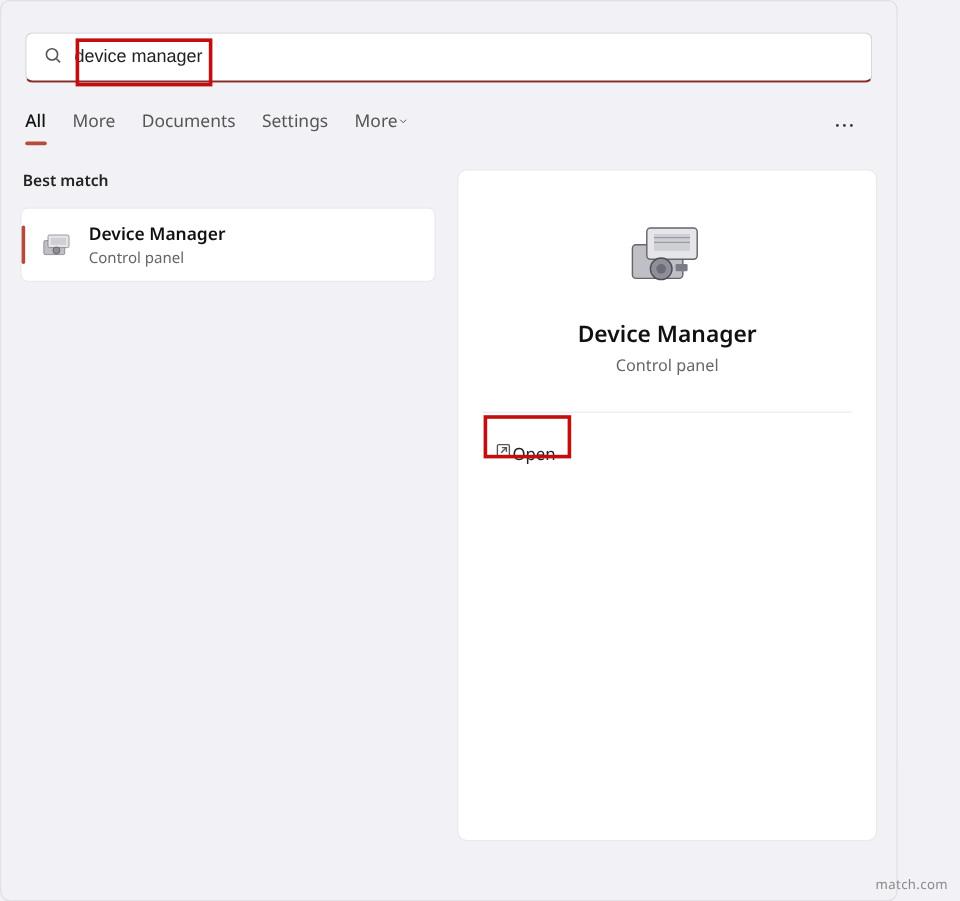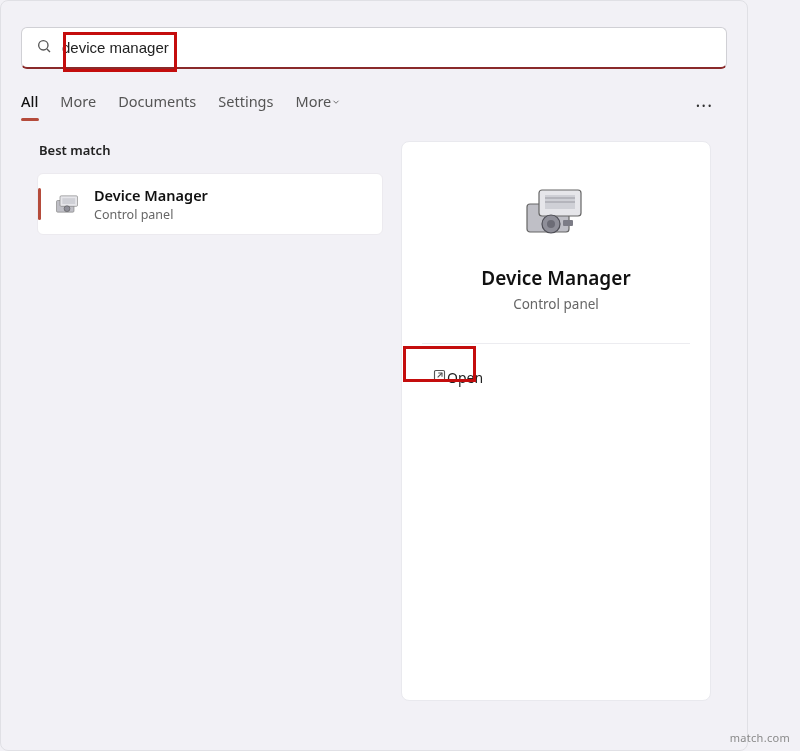--- a/index.html
+++ b/index.html
@@ -63,21 +63,21 @@
     content: ""; position: absolute; left: 0; right: 0; bottom: -2px;
     height: 3px; background: #b54b3b; border-radius: 2px; width: 18px;
   }
   .tab-more { display: flex; align-items: center; gap: 0; }
   .tabs .spacer { flex: 1; }
 
   .columns {
     display: flex;
     margin-top: 22px;
     gap: 18px;
-    padding: 0 36px;
+    padding: 0 16px;
   }
   .left-col { flex: 0 0 346px; }
   .right-col {
     flex: 1;
     background: #fff;
     border: 1px solid #e9e9ee;
     border-radius: 8px;
     min-height: 560px;
     padding: 30px 20px 20px 20px;
     display: flex;

